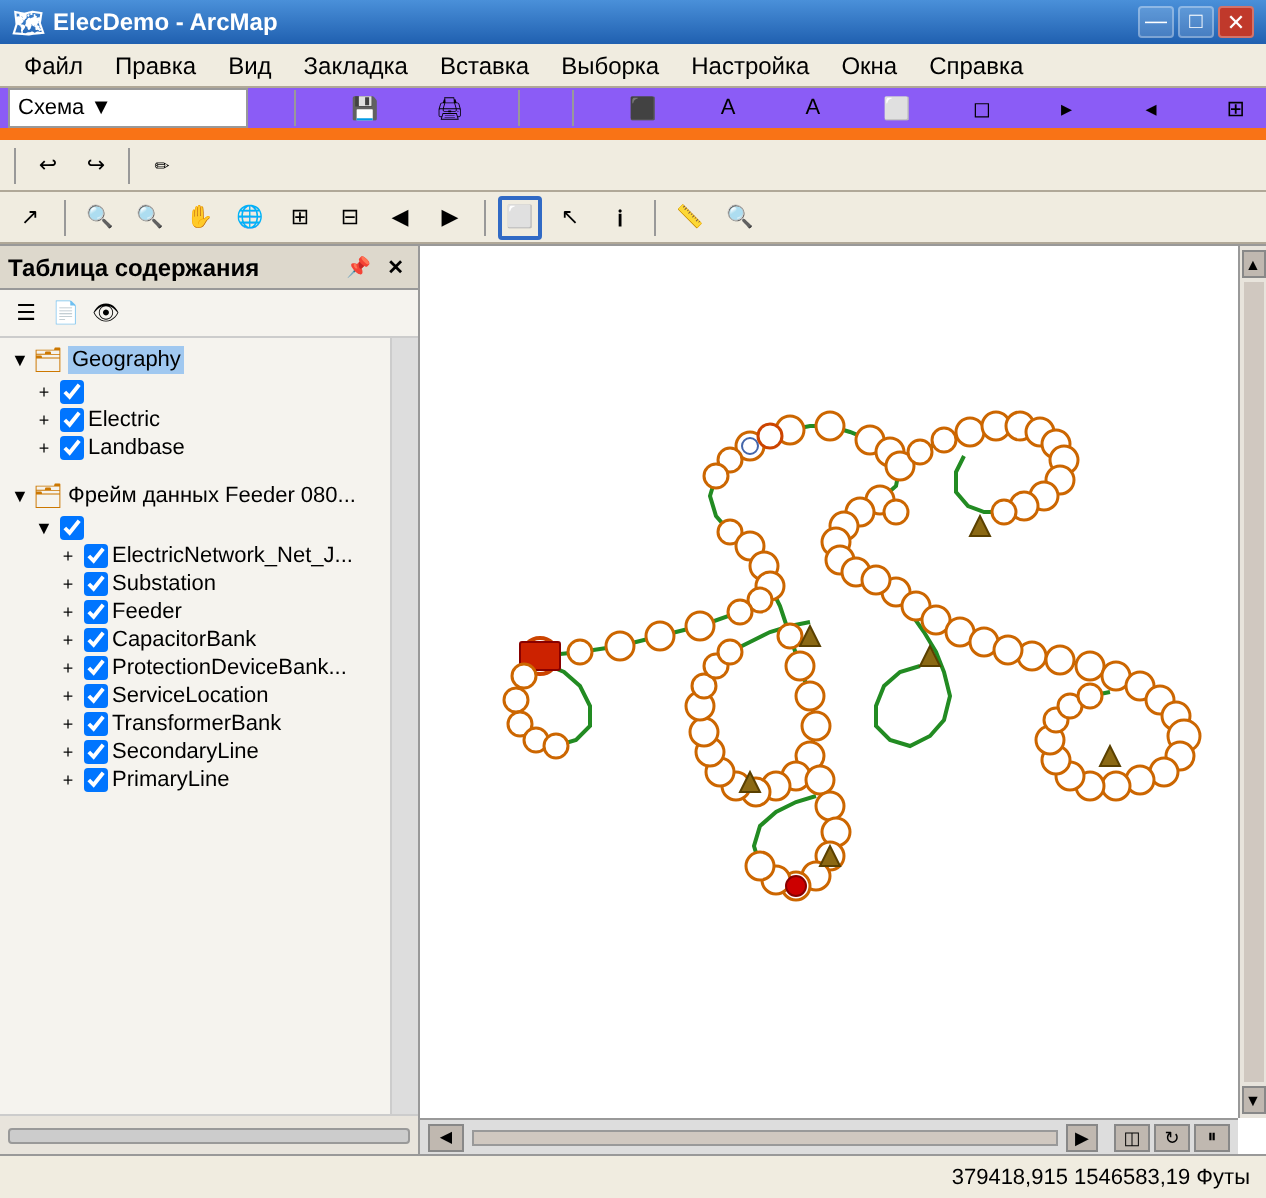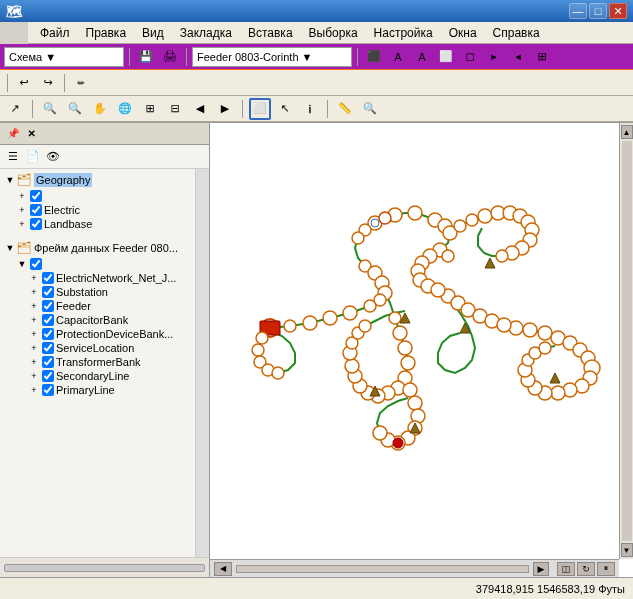--- a/index.html
+++ b/index.html
@@ -26,38 +26,38 @@
     .title-btn.close { background: #c0392b; }
 
     
     .menu-bar {
       background: #f0ece0;
       height: 22px;
       display: flex;
       align-items: center;
       padding: 0 4px;
       border-bottom: 1px solid #b0a898;
-      margin-left: 28px;
     }
     .menu-item {
       padding: 2px 8px;
       cursor: pointer;
       font-size: 12px;
       color: #000;
     }
 
     
     .toolbar {
-      background: #a21caf;
+      background: #8b5cf6;
       height: 26px;
       display: flex;
       align-items: center;
       padding: 0 4px;
-      border-bottom: 1px solid #f97316;
+      border-bottom: 6px solid #f97316;
       gap: 2px;
+      justify-content: space-between;
     }
     .toolbar-separator { width: 1px; height: 18px; background: #999; margin: 0 3px; }
     .toolbar-btn {
       width: 22px; height: 22px;
       display: flex; align-items: center; justify-content: center;
       cursor: pointer; border: 1px solid transparent; border-radius: 2px;
       font-size: 11px; background: transparent;
     }
     .toolbar-dropdown {
       height: 20px; display: flex; align-items: center;
@@ -191,20 +191,21 @@
       gap: 4px;
       padding: 0 4px;
     }
   </style>
 </head>
 <body>
 
 <div class="title-bar">
   <div class="title-bar-left">
     <span style="font-size:13px;">🗺</span>
+    <span>ElecDemo - ArcMap</span>
   </div>
   <div class="title-bar-controls">
     <div class="title-btn">—</div>
     <div class="title-btn">□</div>
     <div class="title-btn close">✕</div>
   </div>
 </div>
 
 <div class="menu-bar">
   <span class="menu-item">Файл</span>
@@ -217,21 +218,20 @@
   <span class="menu-item">Окна</span>
   <span class="menu-item">Справка</span>
 </div>
 
 <div class="toolbar">
   <div class="toolbar-dropdown">Схема ▼</div>
   <div class="toolbar-separator"></div>
   <div class="toolbar-btn">💾</div>
   <div class="toolbar-btn">🖨</div>
   <div class="toolbar-separator"></div>
-  <div class="toolbar-dropdown" style="min-width:160px;">Feeder 0803-Corinth ▼</div>
   <div class="toolbar-separator"></div>
   <div class="toolbar-btn">⬛</div>
   <div class="toolbar-btn">A</div>
   <div class="toolbar-btn">A</div>
   <div class="toolbar-btn">⬜</div>
   <div class="toolbar-btn">◻</div>
   <div class="toolbar-btn">▸</div>
   <div class="toolbar-btn">◂</div>
   <div class="toolbar-btn">⊞</div>
 </div>
@@ -262,20 +262,21 @@
   <div class="toolbar-btn" style="font-weight:bold;">ℹ</div>
   <div class="toolbar-separator"></div>
   <div class="toolbar-btn">📏</div>
   <div class="toolbar-btn">🔍</div>
 </div>
 
 <div style="display:flex; height: calc(599px - 22px - 22px - 26px - 26px - 26px - 22px); border-top: 1px solid #999;">
 
   <div class="toc-panel">
     <div class="toc-header">
+      <span>Таблица содержания</span>
       <div class="toc-header-btns">
         <span class="toc-header-btn">📌</span>
         <span class="toc-header-btn">✕</span>
       </div>
     </div>
     <div class="toc-toolbar">
       <div class="toolbar-btn" style="width:18px;height:18px;">☰</div>
       <div class="toolbar-btn" style="width:18px;height:18px;">📄</div>
       <div class="toolbar-btn" style="width:18px;height:18px;">👁</div>
     </div>

